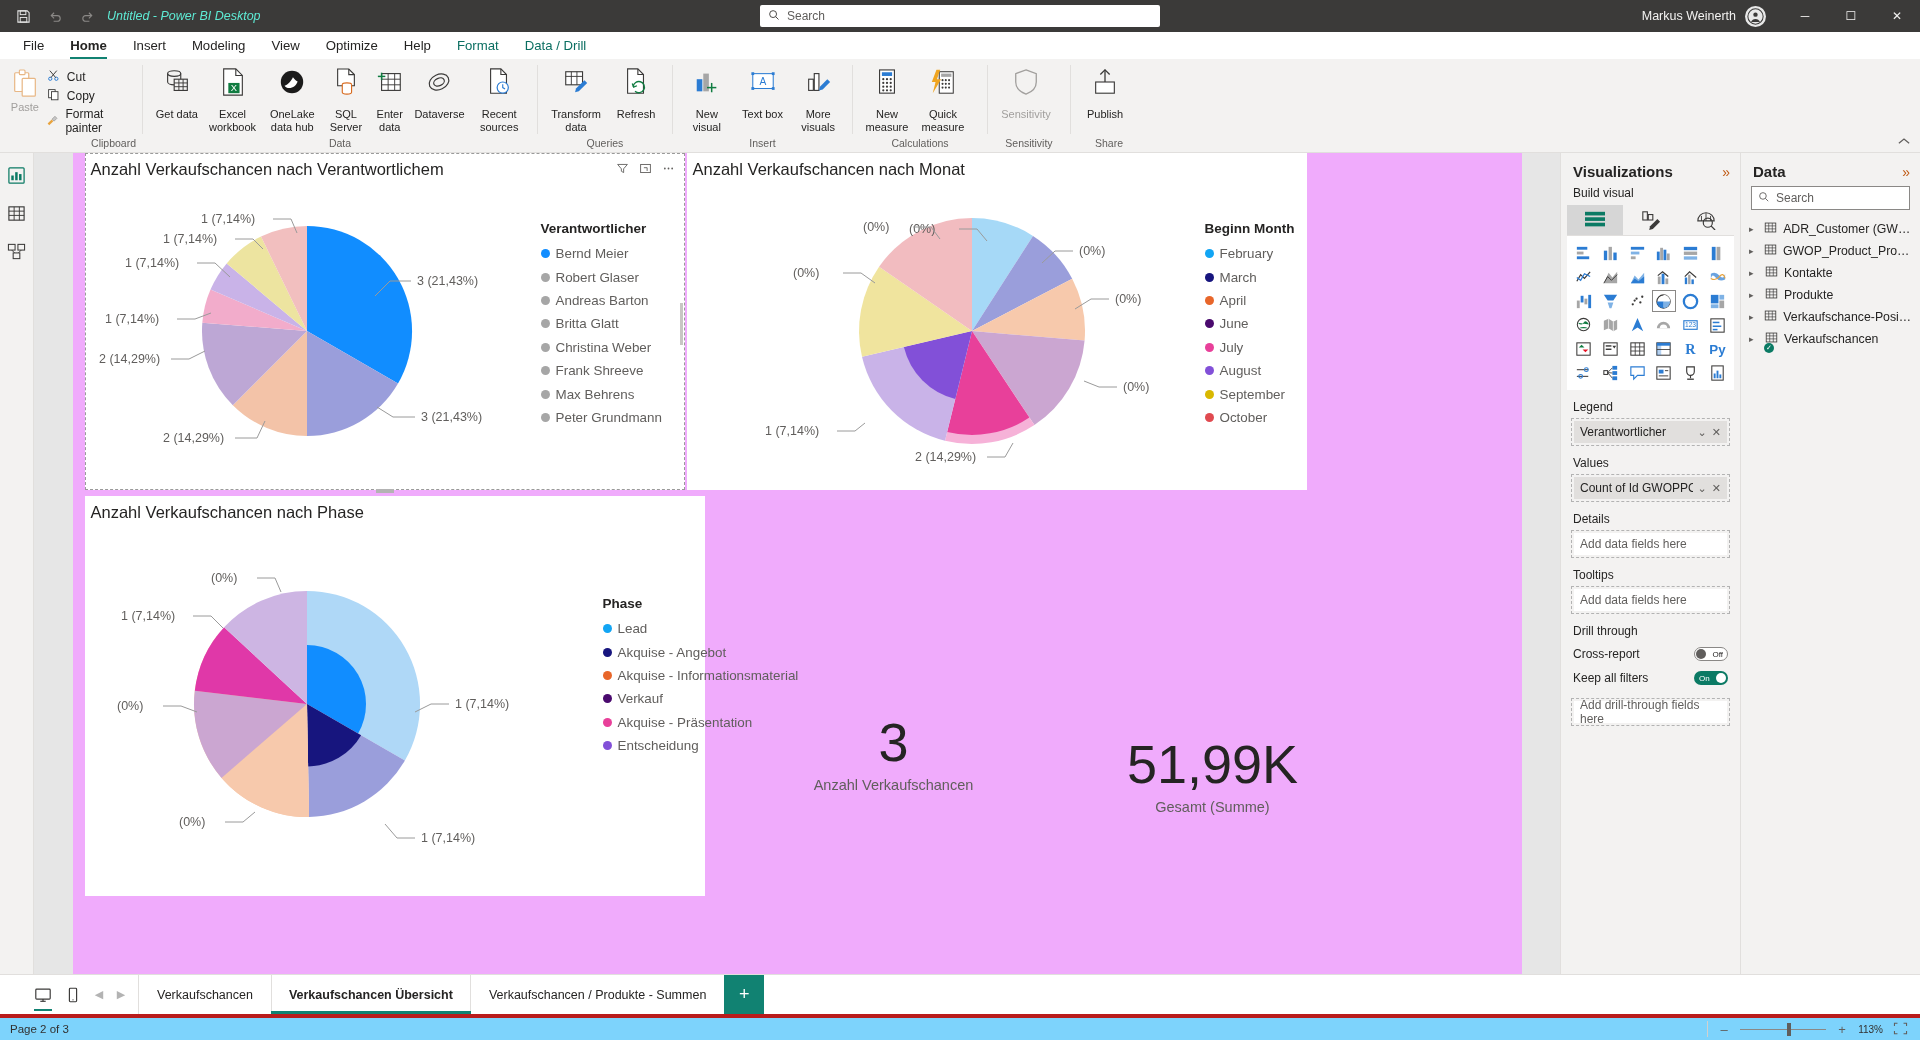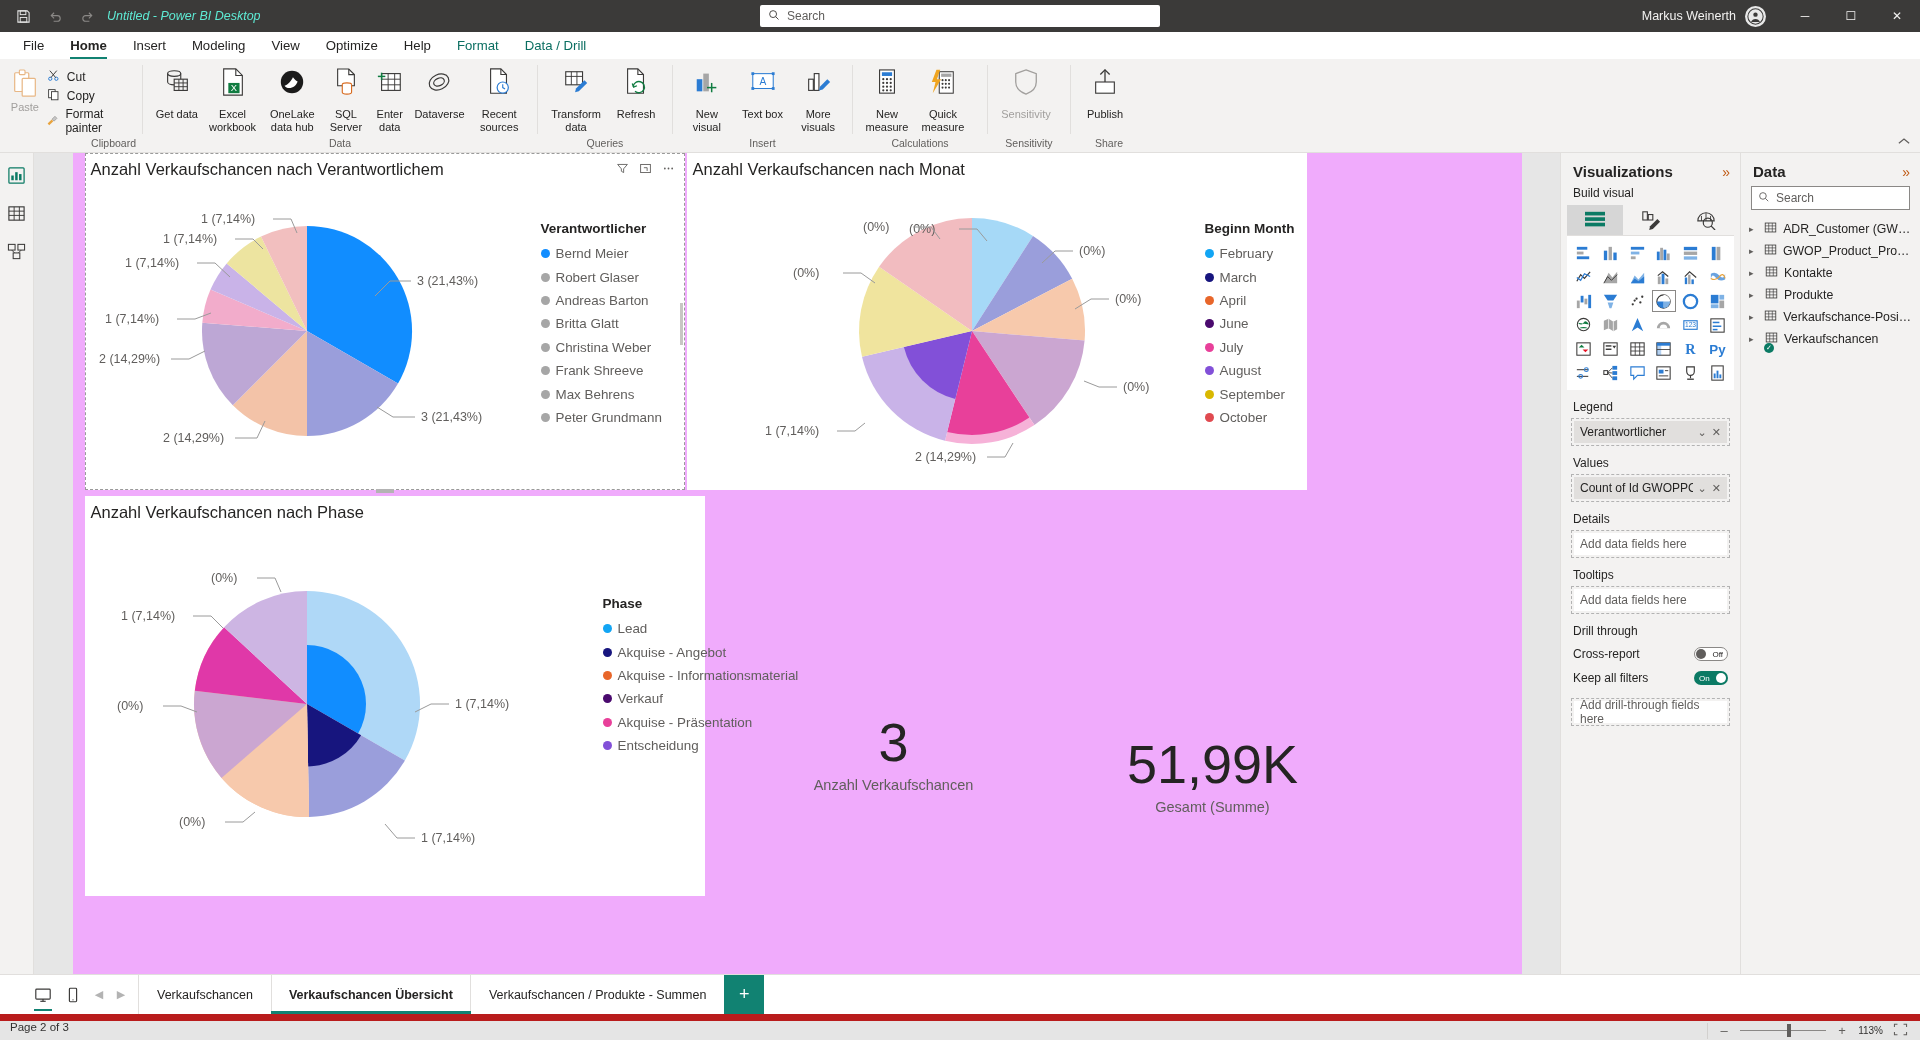--- a/index.html
+++ b/index.html
@@ -194,22 +194,22 @@
          color:#252423; position:relative; white-space:nowrap; }
   .ptab.sel{ font-weight:bold; }
   .ptab.sel:after{ content:""; position:absolute; left:0; right:0; bottom:0; height:3px;
                    background:#118272; }
   .ptab.sel:before{ content:""; position:absolute; left:0; right:0; top:0; bottom:3px;
                     border-left:1px solid #e1dfdd; border-right:1px solid #e1dfdd; }
   .ptab-add{ width:40px; background:#118272; color:#ffffff; display:flex;
              align-items:center; justify-content:center; font-size:18px; }
 
   
-  .statusbar{ height:26px; background:#e5e5e5; display:flex; 
-              border-top:7px solid #b91c1c; font-size:11.5px; color:#323130; }
+  .statusbar{ height:26px; background:#7dd3fc; display:flex; align-items:center;
+              border-top:4px solid #b91c1c; font-size:11.5px; color:#323130; }
   .sb-left{ padding-left:10px; }
   .sb-right{ margin-left:auto; display:flex; align-items:center; gap:10px;
              padding-right:12px; }
   .zoom-minus,.zoom-plus{ color:#605e5c; font-size:13px; width:12px; text-align:center; }
   .zoom-track{ width:86px; height:1px; background:#8a8886; position:relative; }
   .zoom-thumb{ position:absolute; left:47px; top:-6px; width:4px; height:13px;
                background:#605e5c; }
   .zoom-pct{ font-size:10px; color:#323130; }
   .fitbox{ font-size:11px; color:#605e5c; }
   .sb-divider{ width:1px; height:16px; background:#d2d0ce; }

